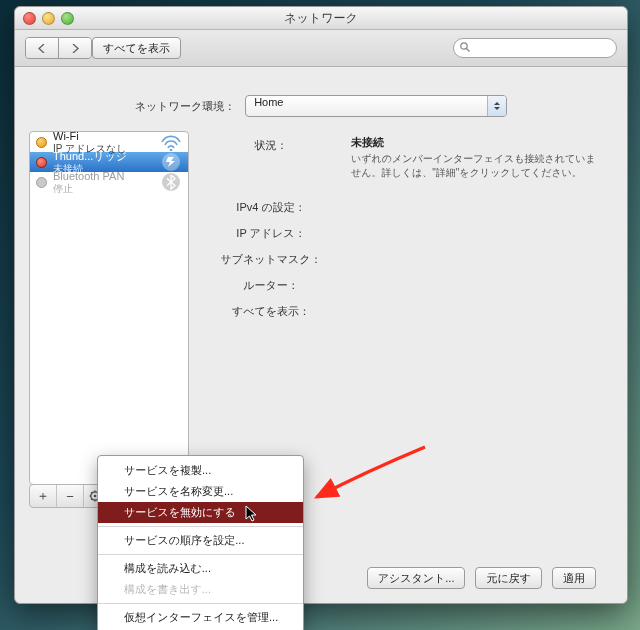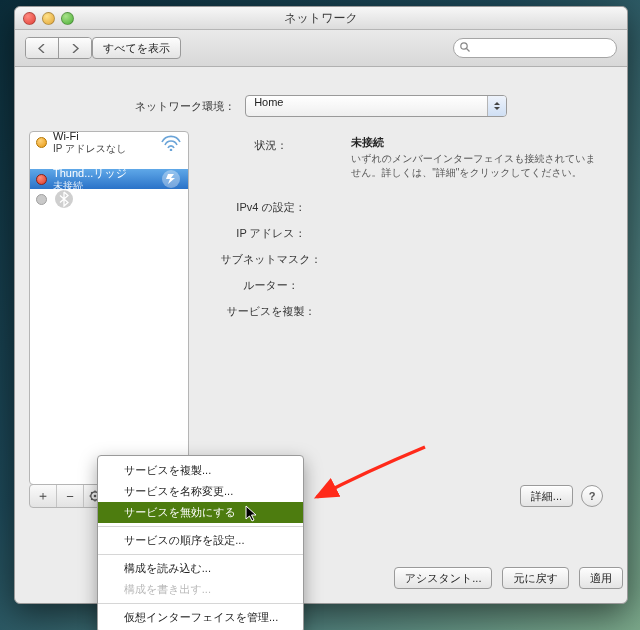--- a/index.html
+++ b/index.html
@@ -28,40 +28,40 @@
   .popup .arrows:after{border-top-color:#444;margin-top:1px;}
   .cols{display:flex;gap:12px;align-items:flex-start;}
   .sidebar{width:158px;height:352px;background:#fff;border:1px solid #b5b5b5;border-radius:4px;position:relative;overflow:visible;}
   .svc{display:flex;align-items:center;height:20px;padding:0 6px;gap:6px;}
   .svc .dot{width:9px;height:9px;border-radius:50%;flex:0 0 auto;}
   .svc .dot.o{background:radial-gradient(circle at 35% 30%,#ffd27a,#e79a15);border:1px solid #b37400;}
   .svc .dot.r{background:radial-gradient(circle at 35% 30%,#ff8d7a,#d63a2a);border:1px solid #8a2016;}
   .svc .txt{flex:1;line-height:1.15;}
   .svc .txt .n{font-size:11px;}
   .svc .txt .s{font-size:10px;opacity:.85;}
-  .svc.sel{background:linear-gradient(#5fa8e8,#2a72c8);color:#fff;margin-top:17px;}
+  .svc.sel{background:linear-gradient(#5fa8e8,#2a72c8);color:#fff;}
   .svc.sel .txt .s{opacity:.9;}
   .svc.inact .txt{color:#9c9c9c;}
   .svc .ico{width:22px;height:22px;flex:0 0 auto;display:flex;align-items:center;justify-content:center;}
   .sidebar-footer{position:absolute;left:-1px;right:-1px;bottom:-24px;height:22px;display:flex;border:1px solid #b5b5b5;border-radius:4px;background:linear-gradient(#fafafa,#e3e3e3);overflow:visible;}
   .sfbtn{width:26px;display:flex;align-items:center;justify-content:center;border-right:1px solid #c4c4c4;font-size:13px;color:#444;position:relative;}
   .detail{flex:1;height:376px;background:transparent;position:relative;}
   .form{position:absolute;left:0;right:8px;top:4px;}
   .frow{display:flex;align-items:flex-start;margin-bottom:8px;}
   .frow .flbl{width:140px;text-align:center;padding-right:10px;color:#333;padding-top:3px;}
   .frow .fval{flex:1;}
   .statusname{font-weight:600;}
   .hint{font-size:10px;color:#555;line-height:1.35;margin-top:2px;max-width:250px;}
   .adv{position:absolute;right:10px;bottom:0;display:flex;align-items:center;gap:8px;}
   .helpbtn{width:20px;height:20px;border-radius:50%;border:1px solid #9a9a9a;background:linear-gradient(#fff,#e8e8e8);display:flex;align-items:center;justify-content:center;font-weight:bold;color:#555;}
-  .bottom-btns{position:absolute;right:4px;bottom:14px;display:flex;gap:10px;}
+  .bottom-btns{position:absolute;right:31px;bottom:14px;display:flex;gap:10px;}
   
   .menu{position:absolute;left:82px;top:448px;width:205px;background:#fff;border:1px solid #9a9a9a;border-radius:4px;box-shadow:0 6px 18px rgba(0,0,0,.35);padding:4px 0;z-index:50;}
   .menu .mi{padding:3px 26px;white-space:nowrap;}
-  .menu .mi.sel{background:#4d7c0f;color:#fff;}
+  .menu .mi.sel{background:#7f1d1d;color:#fff;}
   .menu .mi.dis{color:#b8b8b8;}
   .menu hr{border:none;border-top:1px solid #d6d6d6;margin:3px 0;}
   
   .arrow-ann{position:absolute;left:290px;top:435px;z-index:60;pointer-events:none;}
   .cursor{position:absolute;left:230px;top:498px;z-index:70;pointer-events:none;}
 </style>
 </head>
 <body>
 
 <div class="window">
@@ -134,20 +134,24 @@
           </div>
           <span class="ico">
             <svg width="22" height="22">
                 <circle cx="11" cy="11" r="9" fill="rgba(255,255,255,.35)"></circle>
                 <path d="M8 6 h6 l-3 4 h4 l-7 6 l2 -5 h-4 z" fill="#fff"></path>
               </svg>
           </span>
         </div>
         <div class="svc inact">
           <span class="dot" style="background:#c9c9c9;border:1px solid #a0a0a0"></span>
+          <div class="txt">
+            <div class="n">Bluetooth PAN</div>
+            <div class="s">停止</div>
+          </div>
           <span class="ico">
             <svg width="20" height="20">
                 <circle cx="10" cy="10" r="9" fill="#cfcfcf"></circle>
                 <path d="M10 3 v14 l4 -3.5 -8 -7 M10 3 l4 3.5 -8 7" fill="none" stroke="#fff" stroke-width="1.3"></path>
               </svg>
           </span>
         </div>
 
         <div class="sidebar-footer">
           <div class="sfbtn">＋</div>
@@ -193,30 +197,22 @@
             </div>
           <div class="frow">
               <div class="flbl">サブネットマスク：</div>
               <div class="fval"></div>
             </div>
           <div class="frow">
               <div class="flbl">ルーター：</div>
               <div class="fval"></div>
             </div>
           <div class="frow">
-              <div class="flbl">サービスを複製：</div>
-              <div class="fval"></div>
-            </div>
-        </div>
-        <div class="adv">
-          <div class="pillbtn">
-              <span>詳細...</span>
-            </div>
-          <div class="helpbtn">
-              <span>?</span>
+              <div class="flbl">すべてを表示：</div>
+              <div class="fval"></div>
             </div>
         </div>
       </div>
     </div>
   </div>
 
   <div class="bottom-btns">
     <div class="pillbtn">
         <span>アシスタント...</span>
       </div>

